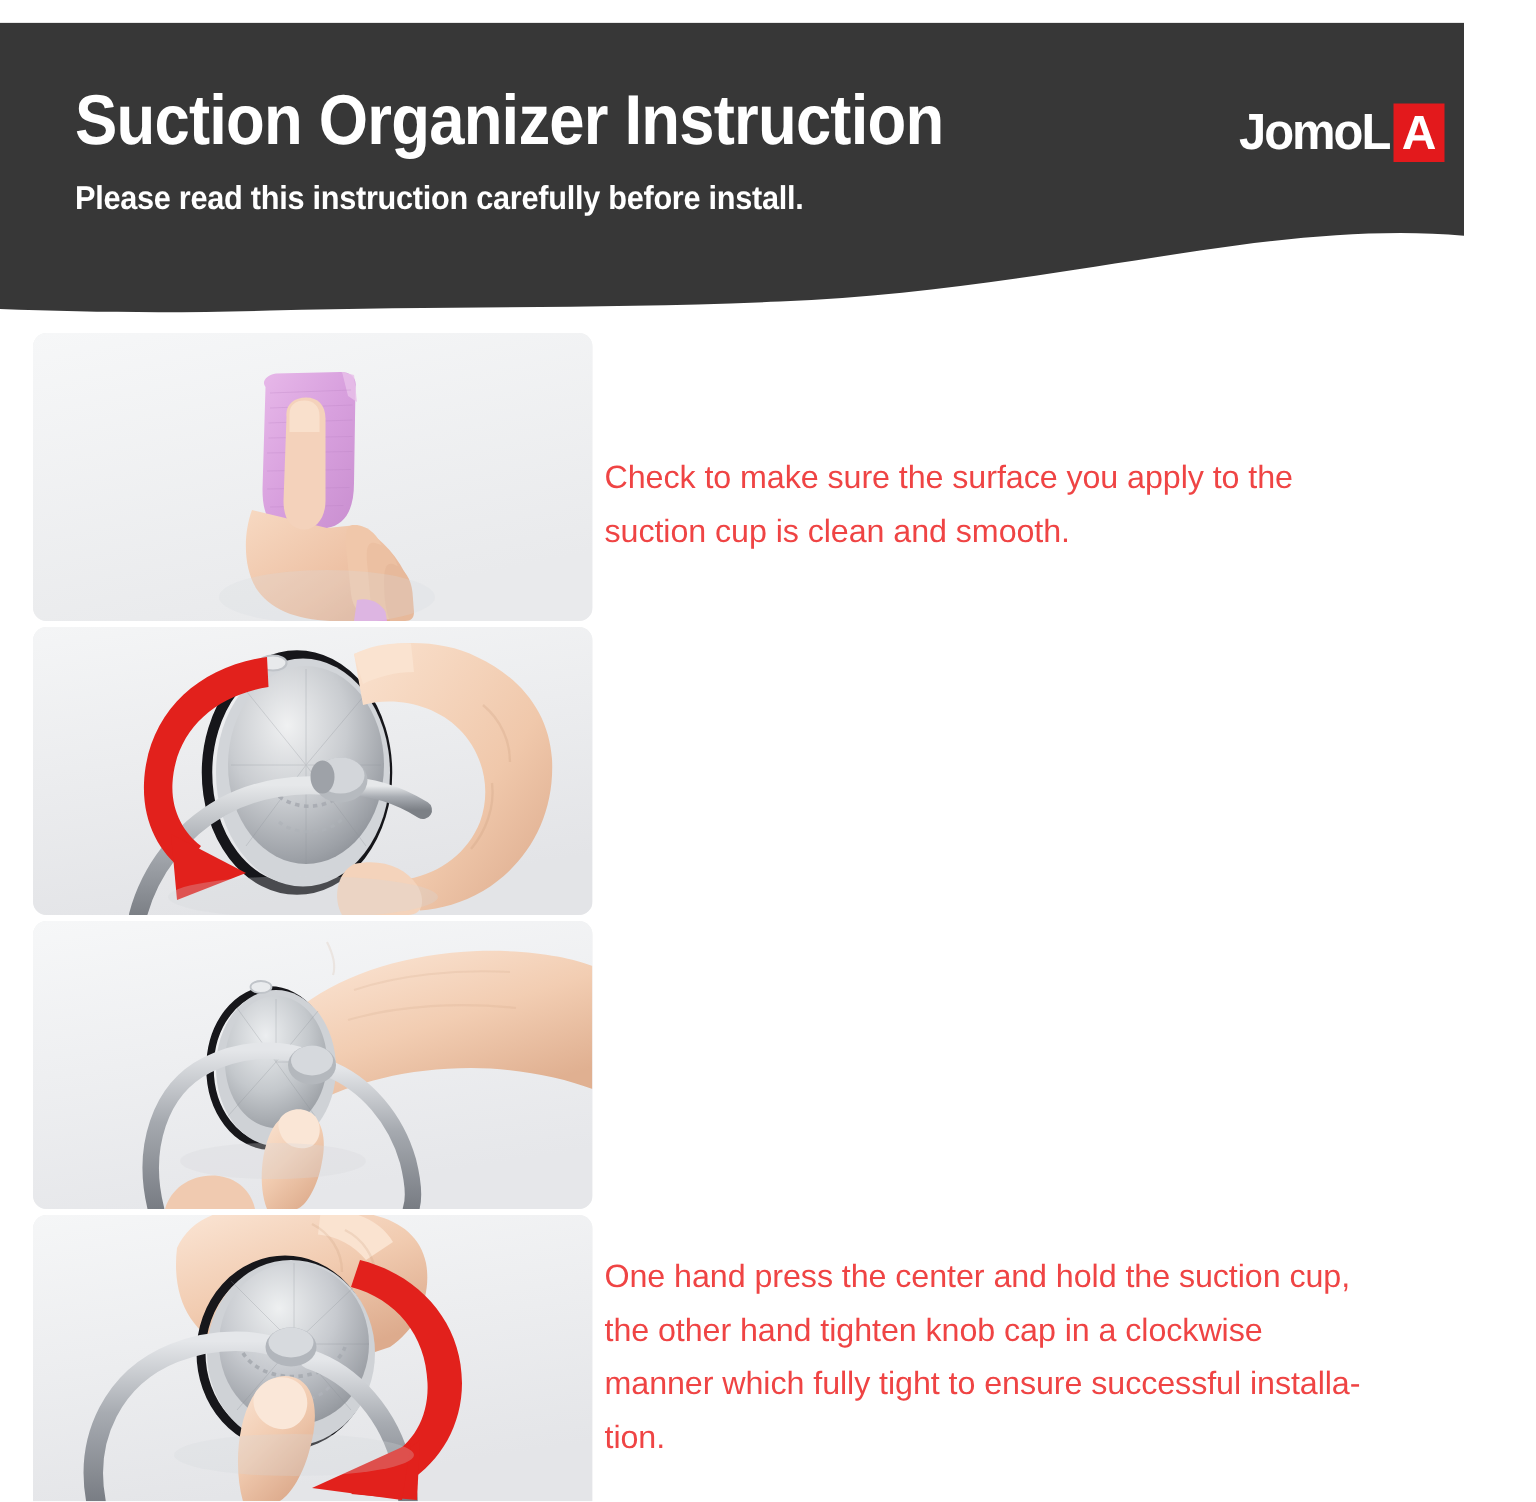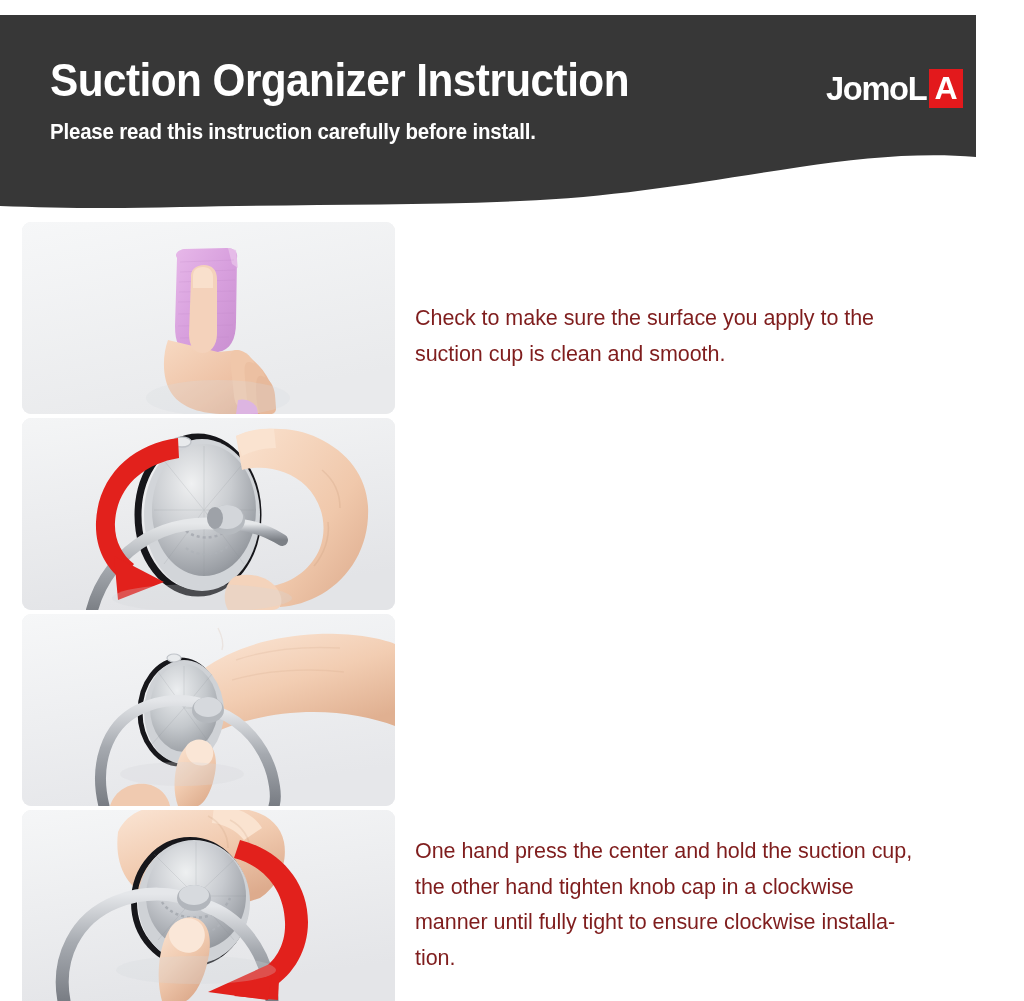--- a/index.html
+++ b/index.html
@@ -70,22 +70,22 @@
   .step{position:absolute;left:0;width:1024px;}
   .thumb{
     position:absolute;left:22px;
     width:373px;
     border-radius:9px;
     overflow:hidden;
     background:#eff0f1;
   }
   .thumb svg{display:block;width:373px;height:100%;}
   .step-text{
-    position:absolute;left:415px;width:600px;
-    color:#7f1d1d;
+    position:absolute;left:403px;width:600px;
+    color:#ef4444;
     font-size:21.5px;
     line-height:35.5px;
     letter-spacing:-0.05px;
     white-space:pre-line;
   }
 </style>
 </head>
 <body>
 
 <div class="page">
@@ -388,18 +388,18 @@
                      L236,162 C254,152 264,134 263,112 C262,80 242,56 212,48 Z" fill="#e2211c"></path>
             <path d="M258,150 L212,186 L256,190 Z" fill="#e2211c"></path>
             <path d="M252,152 L186,182 L246,190 Z" fill="#e2211c"></path>
           </g>
 
           <ellipse cx="174" cy="160" rx="80" ry="14" fill="#d5d7db" opacity="0.26"></ellipse>
         </svg>
       </div>
       <div class="step-text" style="top:24px;">One hand press the center and hold the suction cup,
 the other hand tighten knob cap in a clockwise
-manner until fully tight to ensure clockwise installa-
+manner which fully tight to ensure successful installa-
 tion.</div>
     </div>
 
   </div>
 </div>
 
 </body></html>

